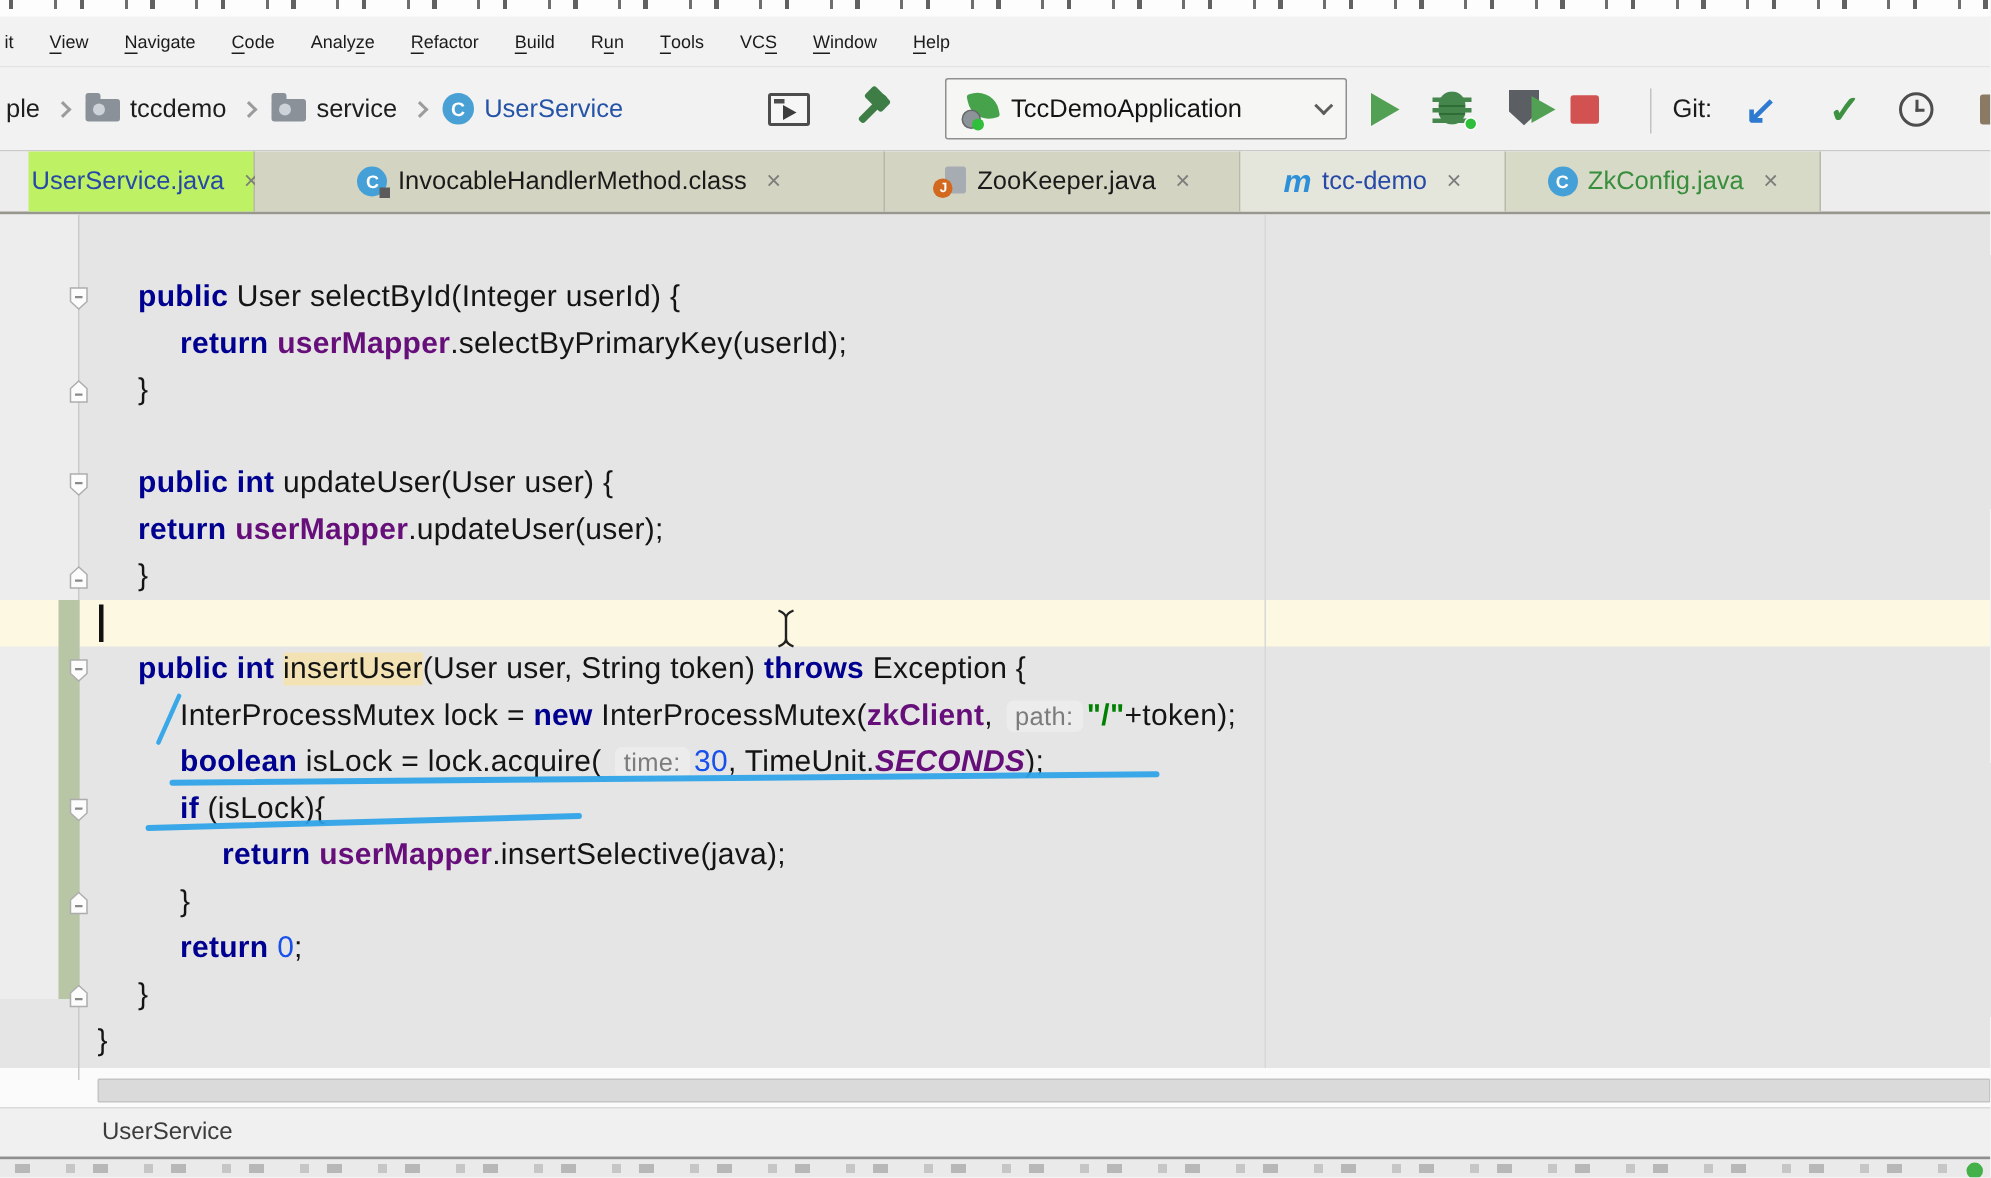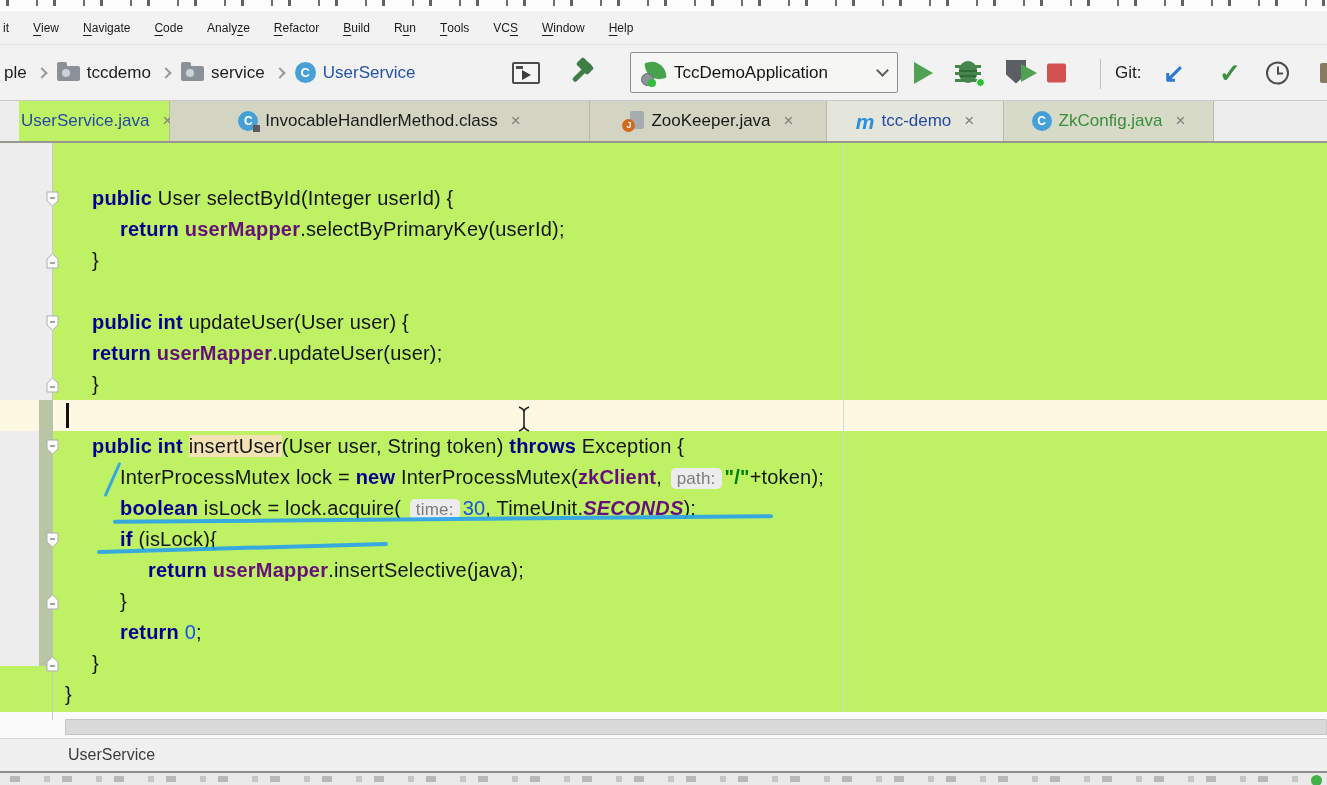--- a/index.html
+++ b/index.html
@@ -76,21 +76,21 @@
   .tab-cls { width:20px; height:20px; border-radius:50%; background:#46a0d8; color:#fff; font-size:12px; font-weight:bold;
     display:flex; align-items:center; justify-content:center; position:relative; flex:none; }
   .tab2 .tab-cls::after { content:""; position:absolute; right:-2px; bottom:-1px; width:7px; height:7px; background:#5b5b5b; }
   .zk-icon { position:relative; width:22px; height:21px; flex:none; }
   .zk-icon .doc { position:absolute; right:0; top:0; width:14px; height:18px; background:#a7acb2; border-radius:2px; }
   .zk-icon .j { position:absolute; left:0; bottom:0; width:13px; height:13px; border-radius:50%; background:#d2691e; color:#fff;
     font-size:9px; font-weight:bold; display:flex; align-items:center; justify-content:center; }
   .mvn-icon { font-style:italic; font-weight:bold; font-size:21px; color:#2c8fd8; line-height:1; flex:none; }
 
   
-  .editor { position:absolute; top:143px; left:0; width:100%; height:569px; background:#bef264; overflow:hidden;text-decoration:underline; }
+  .editor { position:absolute; top:143px; left:0; width:100%; height:569px; background:#e5e5e5; overflow:hidden;text-decoration:underline; }
   .gutter-bg { position:absolute; left:0; top:0; width:53px; height:523px; background:#ededed; }
   .fold-rail { position:absolute; left:52px; top:0; width:1px; height:569px; background:#c9c9c9; }
   .margin-guide { position:absolute; left:843px; top:0; width:1px; height:569px; background:#d8d8d8; }
   .vcs-bar { position:absolute; left:39px; top:257px; width:14px; height:266px; background:#b8c6a6; }
   .code { position:absolute; left:0; top:0; width:100%; padding-top:40px; font-size:20px; color:#141414; letter-spacing:.2px; }
   .cl { height:31px; line-height:31px; white-space:pre; }
   .cl.cur { background:#fcf8e1; }
   .s-kw { color:#000090; font-weight:bold; }
   .s-pl { color:#141414; }
   .s-fld { color:#660e7a; font-weight:bold; }

